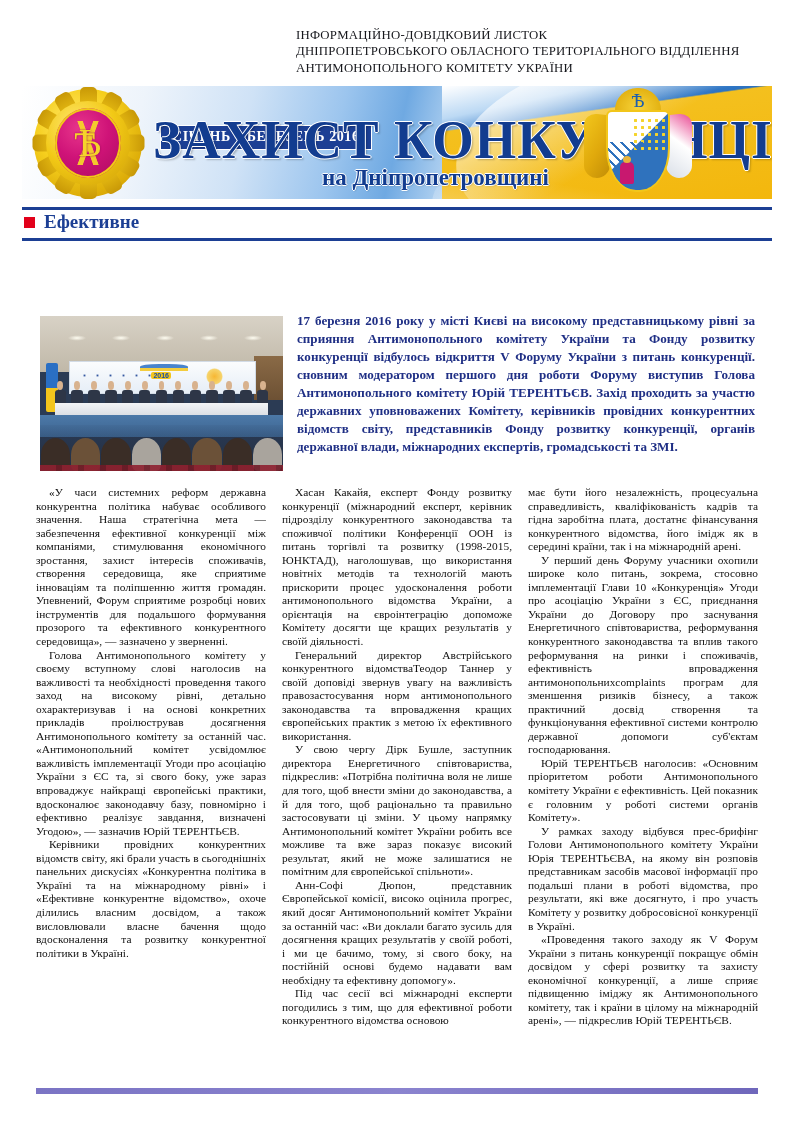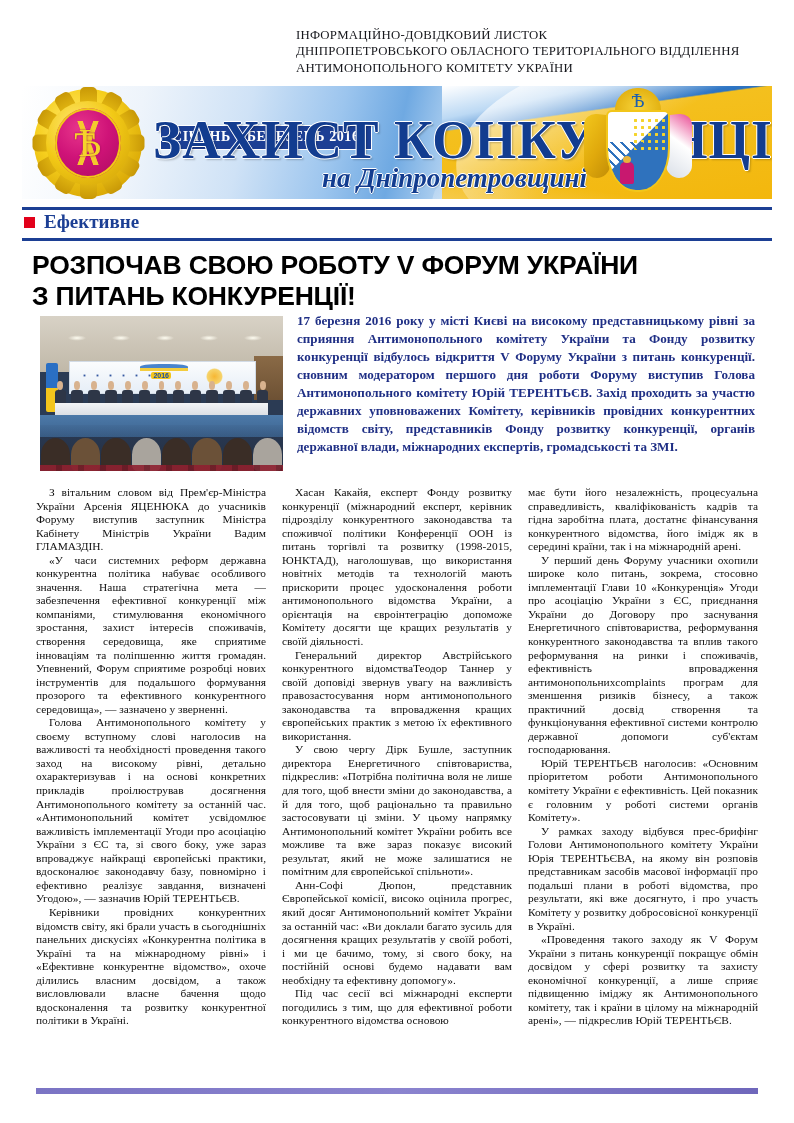--- a/index.html
+++ b/index.html
@@ -184,31 +184,30 @@
        2px 2px 2px rgba(0,0,0,0.22);
     transform: scaleX(0.97);
     transform-origin: left center;
   }
   .banner-subtitle {
     position: absolute;
     left: 300px;
     top: 78px;
     font-family: "Liberation Serif", "DejaVu Serif", serif;
     font-weight: bold;
-    font-size: 27px;
+    font-size: 23px;
     line-height: 28px;
     color: #123c8f;
     white-space: nowrap;
     text-shadow:
        1px 0 0 #ffffff,
       -1px 0 0 #ffffff,
        0 1px 0 #ffffff,
        0 -1px 0 #ffffff,
        1px 1px 2px rgba(0,0,0,0.2);
-    font-style: italic;
   }
 
   
   .coa {
     position: absolute;
     right: 82px;
     top: 2px;
     width: 104px;
     height: 110px;
   }
@@ -551,24 +550,20 @@
     </div>
   </div>
 
   <div class="rubric-rule-top"></div>
   <div class="rubric">
     <span class="rubric-bullet"></span>
     <span class="rubric-label">Ефективне</span>
   </div>
   <div class="rubric-rule-bottom"></div>
 
-  <div class="headline">
-    <div>РОЗПОЧАВ СВОЮ РОБОТУ V ФОРУМ УКРАЇНИ</div>
-    <div>З ПИТАНЬ КОНКУРЕНЦІЇ!</div>
-  </div>
 
   <div class="photo">
     <div class="photo-ceiling"></div>
     <div class="photo-lights"></div>
     <div class="photo-wall-r"></div>
     <div class="photo-flag"></div>
     <div class="photo-backdrop">
       <div class="photo-backdrop-logos"></div>
       <div class="photo-backdrop-flag"></div>
       <div class="photo-backdrop-year">2016</div>
@@ -640,21 +635,20 @@
       <div class="photo-head"></div>
       <div class="photo-head g"></div>
       <div class="photo-chairs"></div>
     </div>
   </div>
 
   <div class="lead">17 березня 2016 року у місті Києві на високому представницькому рівні за сприяння Антимонопольного комітету України та Фонду розвитку конкуренції відбулось відкриття V Форуму України з питань конкуренції. сновним модератором першого дня роботи Форуму виступив Голова Антимонопольного комітету Юрій ТЕРЕНТЬЄВ. Захід проходить за участю державних уповноважених Комітету, керівників провідних конкурентних відомств світу, представників Фонду розвитку конкуренції, органів державної влади, міжнародних експертів, громадськості та ЗМІ.</div>
 
   <div class="columns">
     <div class="col">
-      <p>З вітальним словом від Прем'єр-Міністра України Арсенія ЯЦЕНЮКА до учасників Форуму виступив заступник Міністра Кабінету Міністрів України Вадим ГЛАМАЗДІН.</p>
       <p>«У часи системних реформ державна конкурентна політика набуває особливого значення. Наша стратегічна мета — забезпечення ефективної конкуренції між компаніями, стимулювання економічного зростання, захист інтересів споживачів, створення середовища, яке сприятиме інноваціям та поліпшенню життя громадян. Упевнений, Форум сприятиме розробці нових інструментів для подальшого формування прозорого та ефективного конкурентного середовища», — зазначено у зверненні.</p>
       <p>Голова Антимонопольного комітету у своєму вступному слові наголосив на важливості та необхідності проведення такого заход на високому рівні, детально охарактеризував і на основі конкретних прикладів проілюстрував досягнення Антимонопольного комітету за останній час. «Антимонопольний комітет усвідомлює важливість імплементації Угоди про асоціацію України з ЄС та, зі свого боку, уже зараз впроваджує найкращі європейські практики, вдосконалює законодавчу базу, повномірно і ефективно реалізує завдання, визначені Угодою», — зазначив Юрій ТЕРЕНТЬЄВ.</p>
       <p>Керівники провідних конкурентних відомств світу, які брали участь в сьогоднішніх панельних дискусіях «Конкурентна політика в Україні та на міжнародному рівні» і «Ефективне конкурентне відомство», охоче ділились власним досвідом, а також висловлювали власне бачення щодо вдосконалення та розвитку конкурентної політики в Україні.</p>
     </div>
     <div class="col">
       <p>Хасан Какайя, експерт Фонду розвитку конкуренції (міжнародний експерт, керівник підрозділу конкурентного законодавства та споживчої політики Конференції ООН із питань торгівлі та розвитку (1998-2015, ЮНКТАД), наголошував, що використання новітніх методів та технологій мають прискорити процес удосконалення роботи антимонопольного відомства України, а орієнтація на євроінтеграцію допоможе Комітету досягти ще кращих результатів у своїй діяльності.</p>
       <p>Генеральний директор Австрійського конкурентного відомстваТеодор Таннер у своїй доповіді звернув увагу на важливість правозастосування норм антимонопольного законодавства та впровадження кращих європейських практик з метою їх ефективного використання.</p>
       <p>У свою чергу Дірк Бушле, заступник директора Енергетичного співтовариства, підкреслив: «Потрібна політична воля не лише для того, щоб внести зміни до законодавства, а й для того, щоб раціонально та правильно застосовувати ці зміни. У цьому напрямку Антимонопольний комітет України робить все можливе та вже зараз показує високий результат, який не може залишатися не помітним для європейської спільноти».</p>
       <p>Анн-Софі Дюпон, представник Європейської комісії, високо оцінила прогрес, який досяг Антимонопольний комітет України за останній час: «Ви доклали багато зусиль для досягнення кращих результатів у своїй роботі, і ми це бачимо, тому, зі свого боку, на постійній основі будемо надавати вам необхідну та ефективну допомогу».</p>
       <p>Під час сесії всі міжнародні експерти погодились з тим, що для ефективної роботи конкурентного відомства основою</p>

